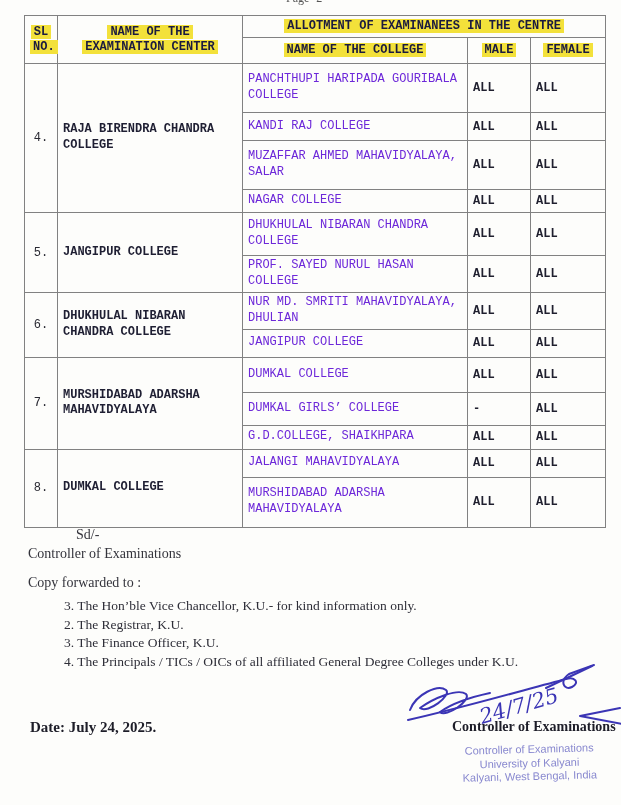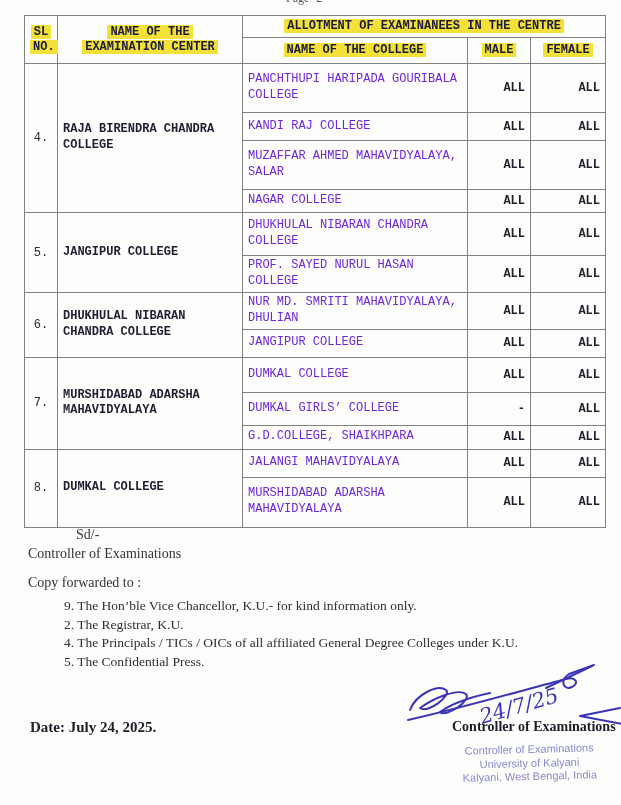--- a/index.html
+++ b/index.html
@@ -42,21 +42,21 @@
     padding:0 3px;
     display:inline-block;
     line-height:1.2;
   }
   td.sl-cell{text-align:center;vertical-align:middle;color:#2a2a33;}
   td.center-cell{
     font-weight:bold;color:#1f1f33;line-height:1.3;
     padding-left:8px;vertical-align:middle;font-size:12.5px;
   }
   td.college-cell{color:#6d28d9;line-height:1.32;padding-left:6px;}
-  td.val-cell{text-align:right;font-weight:bold;color:#1f1f2e;font-size:12px;}
+  td.val-cell{text-align:left;font-weight:bold;color:#1f1f2e;font-size:12px;}
   
   .sd{position:absolute;left:76px;top:527px;font-size:14px;color:#33333b;}
   .controller{position:absolute;left:28px;top:546px;font-size:14px;color:#33333b;}
   .copy-heading{position:absolute;left:28px;top:575px;font-size:14px;color:#33333b;}
   .copy-list{position:absolute;left:64px;top:597px;font-size:13.5px;color:#2e2e38;line-height:18.5px;}
   .date-line{position:absolute;left:30px;top:719px;font-size:15px;font-weight:bold;color:#1d1d28;}
   .signatory{position:absolute;left:452px;top:719px;font-size:14px;font-weight:bold;color:#1d1d28;}
   .stamp{
     position:absolute;left:432px;top:743px;width:195px;
     text-align:center;
@@ -183,24 +183,24 @@
         <td class="val-cell">ALL</td>
       </tr>
     </tbody>
 </table>
 
 <div class="sd">Sd/-</div>
 <div class="controller">Controller of Examinations</div>
 <div class="copy-heading">Copy forwarded to  :</div>
 
 <div class="copy-list">
-  <div>9. The Hon’ble Vice Chancellor, K.U.- for kind information only.</div>
+  <div>3. The Hon’ble Vice Chancellor, K.U.- for kind information only.</div>
   <div>2. The Registrar, K.U.</div>
+  <div>3. The Finance Officer, K.U.</div>
   <div>4. The Principals / TICs / OICs of all affiliated General Degree Colleges under K.U.</div>
-  <div>5. The Confidential Press.</div>
 </div>
 
 <svg class="sig-svg" width="228" height="82" viewBox="0 0 228 82">
   <g stroke="#3b35b5" stroke-width="2" fill="none" stroke-linecap="round" stroke-linejoin="round">
     <path d="M14 52 C20 36 42 26 50 32 C56 37 32 56 24 50 C38 40 62 30 70 36 C76 42 50 60 44 54 C58 44 80 38 94 35"></path>
     <path d="M12 62 C58 52 128 32 170 21 C179 18 184 25 176 29 C168 33 163 23 173 16 L198 7"></path>
     <path d="M150 30 L196 8"></path>
     <path d="M224 50 L184 58 L226 66"></path>
   </g>
   <text x="86" y="66" transform="rotate(-16 86 66)" font-size="21" font-style="italic" font-family="DejaVu Serif, serif" fill="#3b35b5">24/7/25</text>

